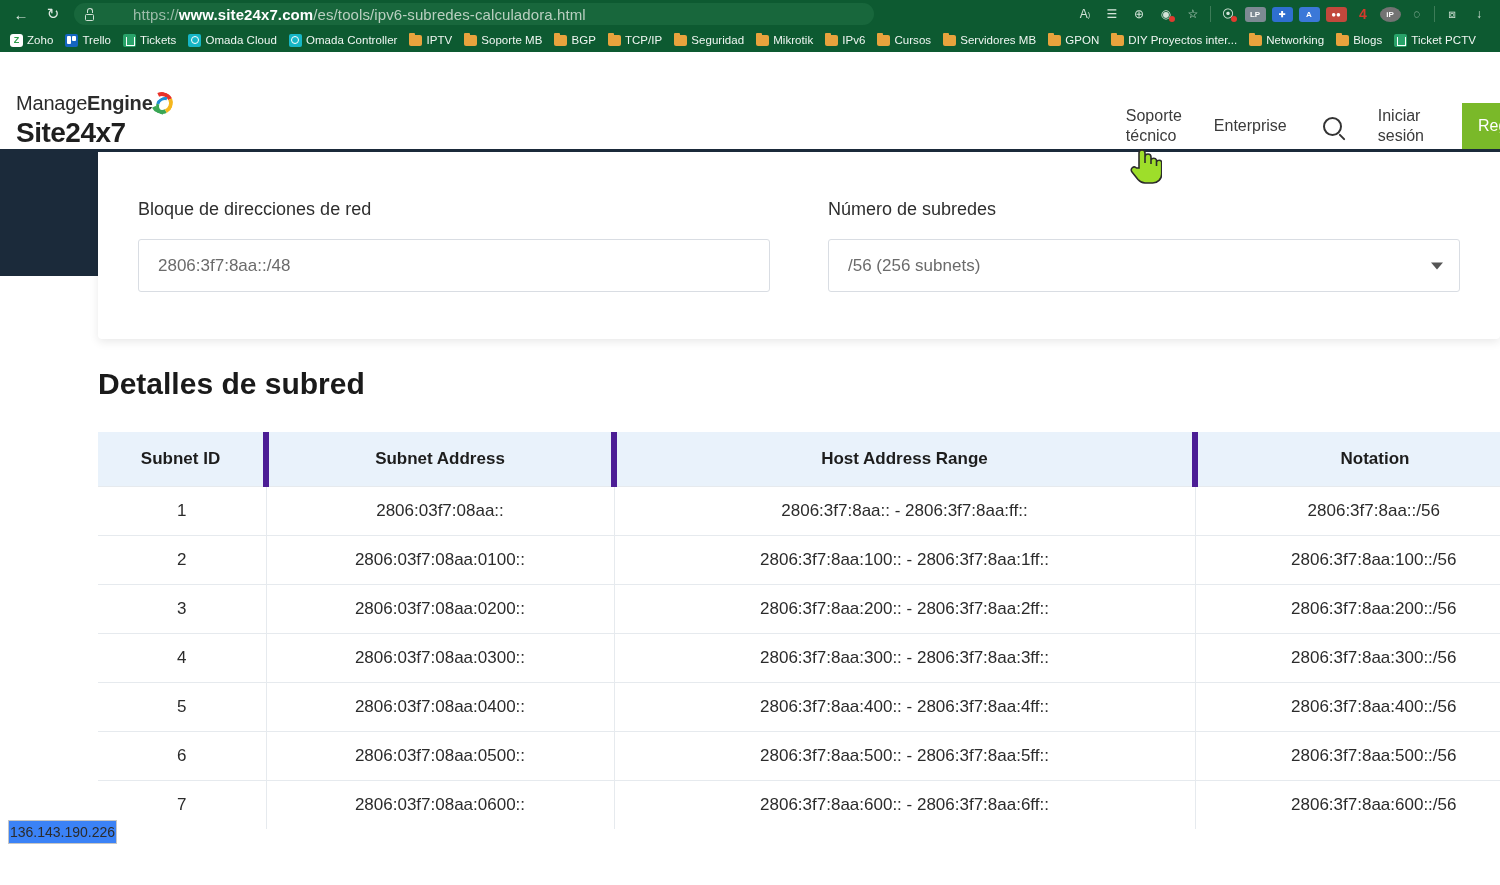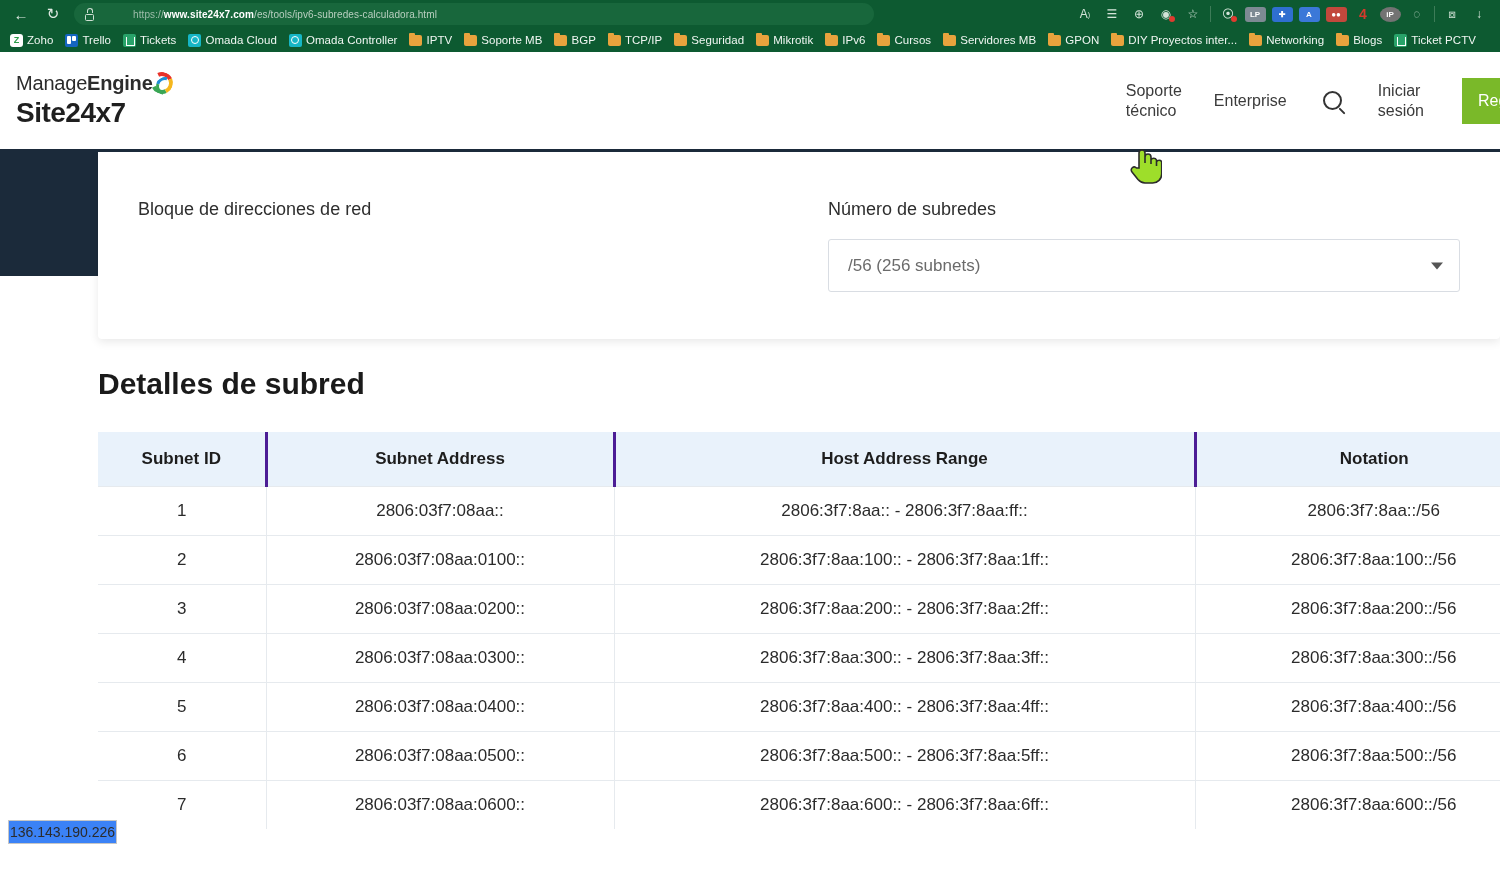--- a/index.html
+++ b/index.html
@@ -57,21 +57,21 @@
   }
   .lock-ic b {
     position: absolute;
     top: 0; left: 2.5px;
     width: 6px; height: 5px;
     border: 1px solid #cfe0d4;
     border-bottom: none;
     border-radius: 3px 3px 0 0;
   }
   .url-text {
-    font-size: 10px;
+    font-size: 15px;
     color: #b9cfc0;
     white-space: nowrap;
     letter-spacing: 0.1px;
     padding-left: 30px;
   }
   .url-text .host { color: #ffffff; font-weight: bold; }
   .url-text .scheme { color: #9dbcaa; }
 
   .toolbar-icons {
     margin-left: auto;
@@ -177,21 +177,21 @@
     content: ""; width: 6px; height: 6px;
     border: 1.5px solid #fff; border-radius: 50%;
   }
 
   
   .site-header {
     height: 100px;
     background: #ffffff;
     border-bottom: 3px solid #1b2a3a;
     display: flex;
-    align-items: center;
+    align-items: flex-end;
     padding-left: 16px;
     position: relative;
   }
   .logo-wrap { flex: none; width: 250px; }
   .logo-top {
     font-size: 20px;
     color: #2c2c2c;
     letter-spacing: -0.2px;
     position: relative;
     display: inline-block;
@@ -364,21 +364,21 @@
     border-collapse: collapse;
     table-layout: fixed;
   }
   .subnet-table th {
     background: #e9f2fb;
     font-size: 17px;
     font-weight: bold;
     color: #1d1d1d;
     padding: 17px 6px;
     text-align: center;
-    border-right: 3px solid #4c1d95;
+    border-right: 6px solid #4c1d95;
   }
   .subnet-table th:last-child { border-right: none; }
   .subnet-table td {
     font-size: 17px;
     color: #2b2b2b;
     padding: 14px 6px;
     text-align: center;
     border-top: 1px solid #e6eaee;
     border-right: 1px solid #e6eaee;
     background: #fff;
@@ -557,20 +557,21 @@
 </div>
 
 <div class="page-body">
 
   <div class="dark-block"></div>
 
   <div class="form-card">
     <div class="form-grid">
       <div class="field">
         <div class="field-label">Bloque de direcciones de red</div>
+        <div class="field-input" placeholder="2806:3f7:8aa::/48">2806:3f7:8aa::/48</div>
       </div>
       <div class="field">
         <div class="field-label">Número de subredes</div>
         <div class="field-input">
             <span>/56 (256 subnets)</span>
             <span class="select-caret"></span>
           </div>
       </div>
     </div>
   </div>

